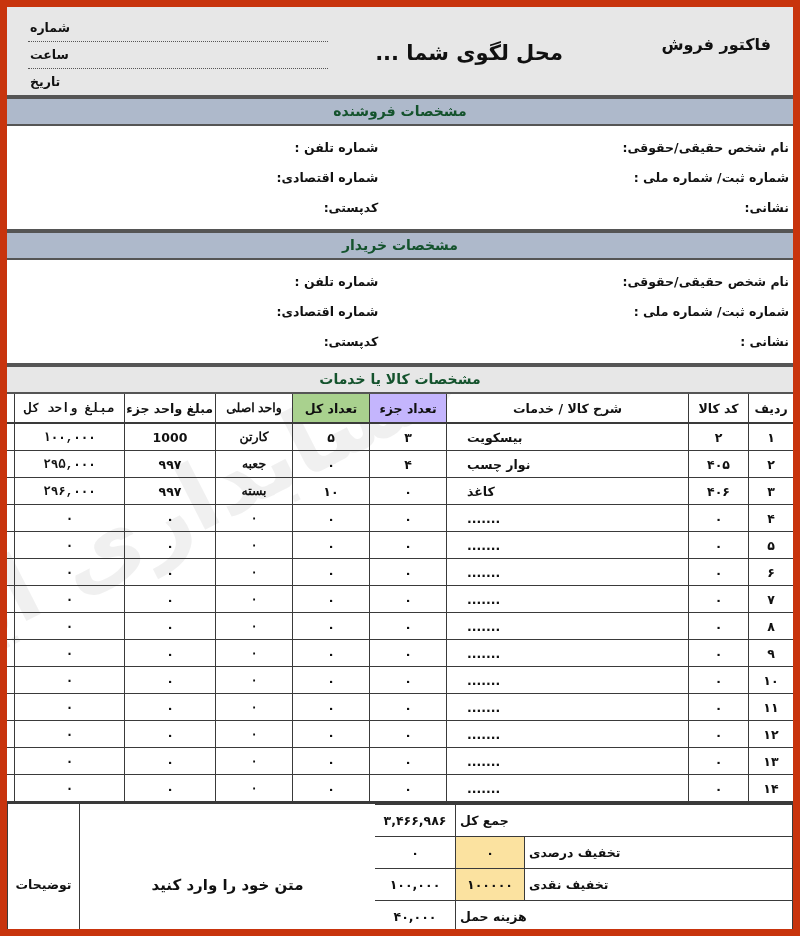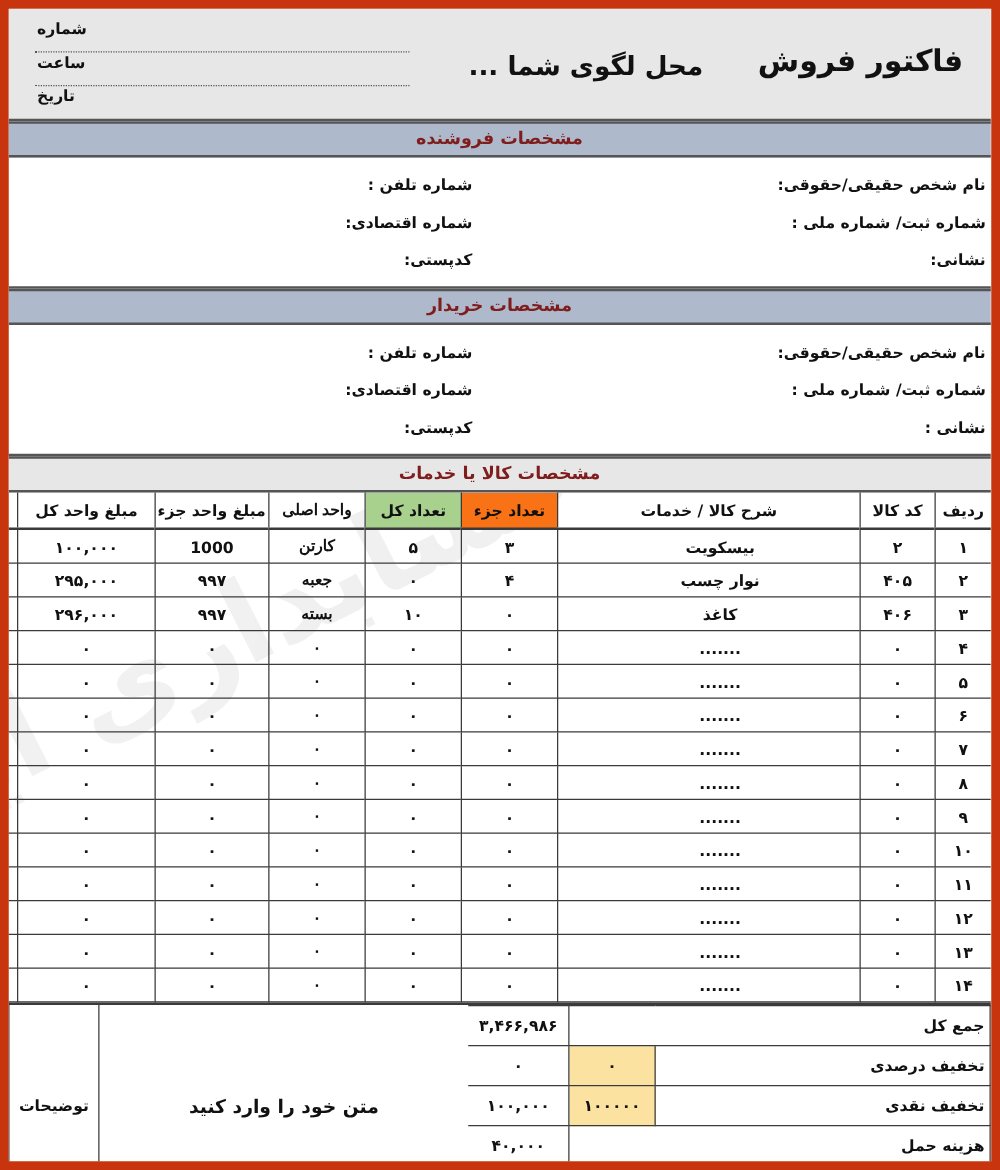--- a/index.html
+++ b/index.html
@@ -49,42 +49,42 @@
     position:relative;
     height:90px;
     background:#E7E7E7;
     border-bottom:2px solid #555;
     box-sizing:border-box;
   }
   .doc-title{
     position:absolute;
     right:22px;
     top:28px;
-    font-size:24px;
+    font-size:16px;
     font-weight:bold;
     color:#111;
   }
   .logo-slot{
     position:absolute;
     right:230px;
     top:34px;
     font-size:21px;
     font-weight:bold;
     color:#111;
     white-space:nowrap;
   }
   .meta{
     position:absolute;
     right:465px;
     top:8px;
     width:300px;
   }
   .meta-row{
     display:flex;
-    align-items:flex-start;
+    align-items:center;
     height:26px;
     border-bottom:1px dotted #555;
   }
   .meta-row:last-child{border-bottom:none;}
   .meta-label{
     font-size:12.5px;
     font-weight:bold;
     color:#111;
     padding:0 0 2px 2px;
     min-width:48px;
@@ -95,21 +95,21 @@
   .meta-line{order:1;flex:1;}
 
   
   .sec-bar{
     background:#AEB9CB;
     border-top:2px solid #555;
     border-bottom:2px solid #555;
     text-align:center;
     font-size:14px;
     font-weight:bold;
-    color:#7f1d1d;
+    color:#14532d;
     padding:4px 0 5px;
   }
   .sec-bar.grey{background:#E7E7E7;}
 
   
   .party{
     padding:6px 0 7px;
     border-bottom:2px solid #555;
   }
   .p-row{
@@ -139,37 +139,37 @@
     padding:0 2px;
     overflow:hidden;
     white-space:nowrap;
   }
   table.items th{
     border-top:none;
     border-bottom:2px solid #3a3a3a;
     font-size:12.5px;
     height:28px;
   }
-  table.items td.desc{text-align:center;padding-left:20px;}
+  table.items td.desc{text-align:left;padding-left:20px;}
   table.items tr td:first-child,
   table.items tr th:first-child{border-right:none;}
   table.items tr td:last-child,
   table.items tr th:last-child{border-left:none;}
   th.c-green{background:#A9D18E;margin-top:10px;}
-  th.c-orange{background:#f97316;}
+  th.c-orange{background:#c4b5fd;}
 
   
   .w-radif{width:40px;margin-left:48px;}
   .w-code{width:55px;}
   .w-desc{width:237px;}
   .w-qtyp{width:72px;}
   .w-qtyt{width:72px;}
   .w-unit{width:72px;font-family:Liberation Serif, serif;}
   .w-up{width:86px;}
-  .w-uk{width:105px;}
+  .w-uk{width:105px;font-family:Liberation Mono, monospace;}
   .w-tot{width:147px;}
 
   
   .summary-wrap{
     display:flex;
     border-top:2px solid #3a3a3a;
     border-bottom:2px solid #555;
   }
   .notes-col{
     width:72px;
@@ -201,21 +201,21 @@
     color:#111;
   }
   table.totals td{
     border:1px solid #3a3a3a;
     height:31px;
     font-weight:bold;
     text-align:center;
     padding:0 4px;
     white-space:nowrap;
   }
-  table.totals td.lbl{text-align:right;}
+  table.totals td.lbl{text-align:left;}
   table.totals tr td:last-child{border-left:none;}
   td.inputcell{background:#FBE2A0;width:60px;}
   td.valcell{width:72px;}
 </style>
 </head>
 <body>
 
 <div id="page">
 
   <div class="watermark">حسابداری ایران</div>

